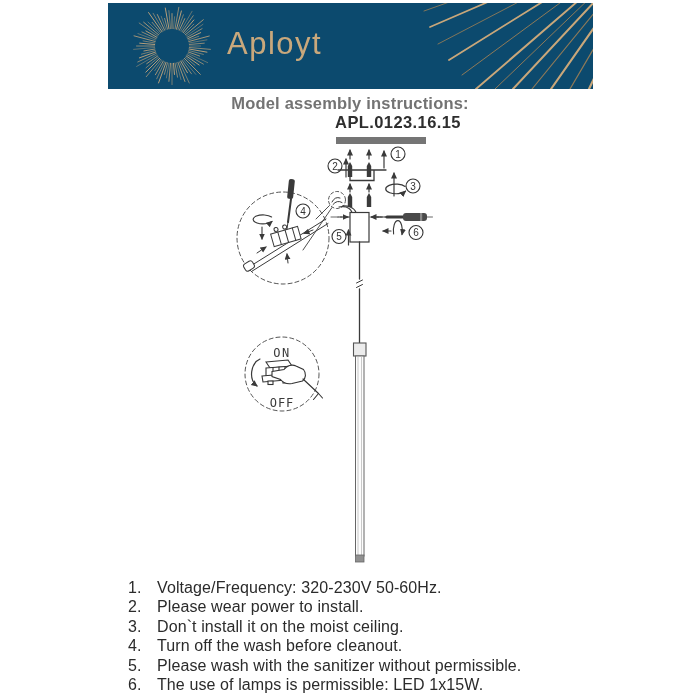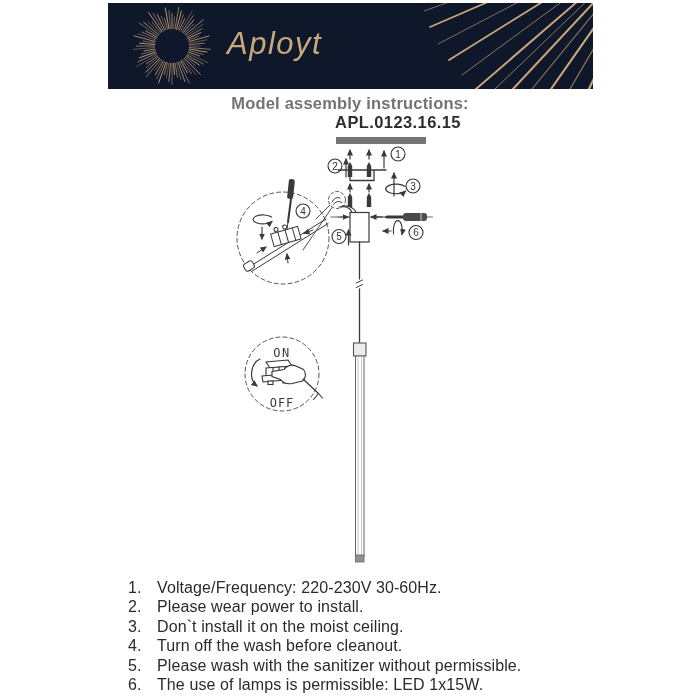--- a/index.html
+++ b/index.html
@@ -1,20 +1,20 @@
 <!DOCTYPE html>
 <html><head>
 <meta charset="utf-8">
 <style>
   html,body{margin:0;padding:0;}
   body{width:700px;height:700px;background:#ffffff;font-family:"Liberation Sans",sans-serif;position:relative;overflow:hidden;}
   .page{position:absolute;inset:0;background:#fff;}
 
   
-  .banner{position:absolute;left:108px;top:3px;width:485px;height:86px;background:#0f172a;overflow:hidden;font-style:italic;}
+  .banner{position:absolute;left:108px;top:3px;width:485px;height:86px;background:#0c4a6e;overflow:hidden;}
   .banner svg{position:absolute;left:0;top:0;}
   .brand{position:absolute;left:119px;top:23px;font-size:31px;font-weight:400;letter-spacing:1.5px;color:#c9a87c;}
 
   
   .title{position:absolute;left:0;top:94px;width:700px;text-align:center;font-size:16.5px;font-weight:700;color:#737373;letter-spacing:0.2px;}
   .model{position:absolute;left:0;top:113px;width:700px;text-align:center;font-size:16.5px;font-weight:700;color:#2e2e2e;letter-spacing:0.4px;margin-left:48px;}
 
   
   .diagram{position:absolute;left:230px;top:130px;width:215px;height:445px;}
   .diagram svg{display:block;}
@@ -276,21 +276,21 @@
           <line x1="318.5" y1="393.5" x2="313.5" y2="399.5"></line>
           <line x1="318.5" y1="393.5" x2="322.5" y2="398"></line>
         </g>
       </g>
     </svg>
   </div>
 
   <div class="instructions">
     <div class="inst-row">
       <span class="inst-num">1.</span>
-      <span class="inst-text">Voltage/Frequency: 220-230V 30-60Hz.</span>
+      <span class="inst-text">Voltage/Frequency: 320-230V 50-60Hz.</span>
     </div>
     <div class="inst-row">
       <span class="inst-num">2.</span>
       <span class="inst-text">Please wear power to install.</span>
     </div>
     <div class="inst-row">
       <span class="inst-num">3.</span>
       <span class="inst-text">Don`t install it on the moist ceiling.</span>
     </div>
     <div class="inst-row">

